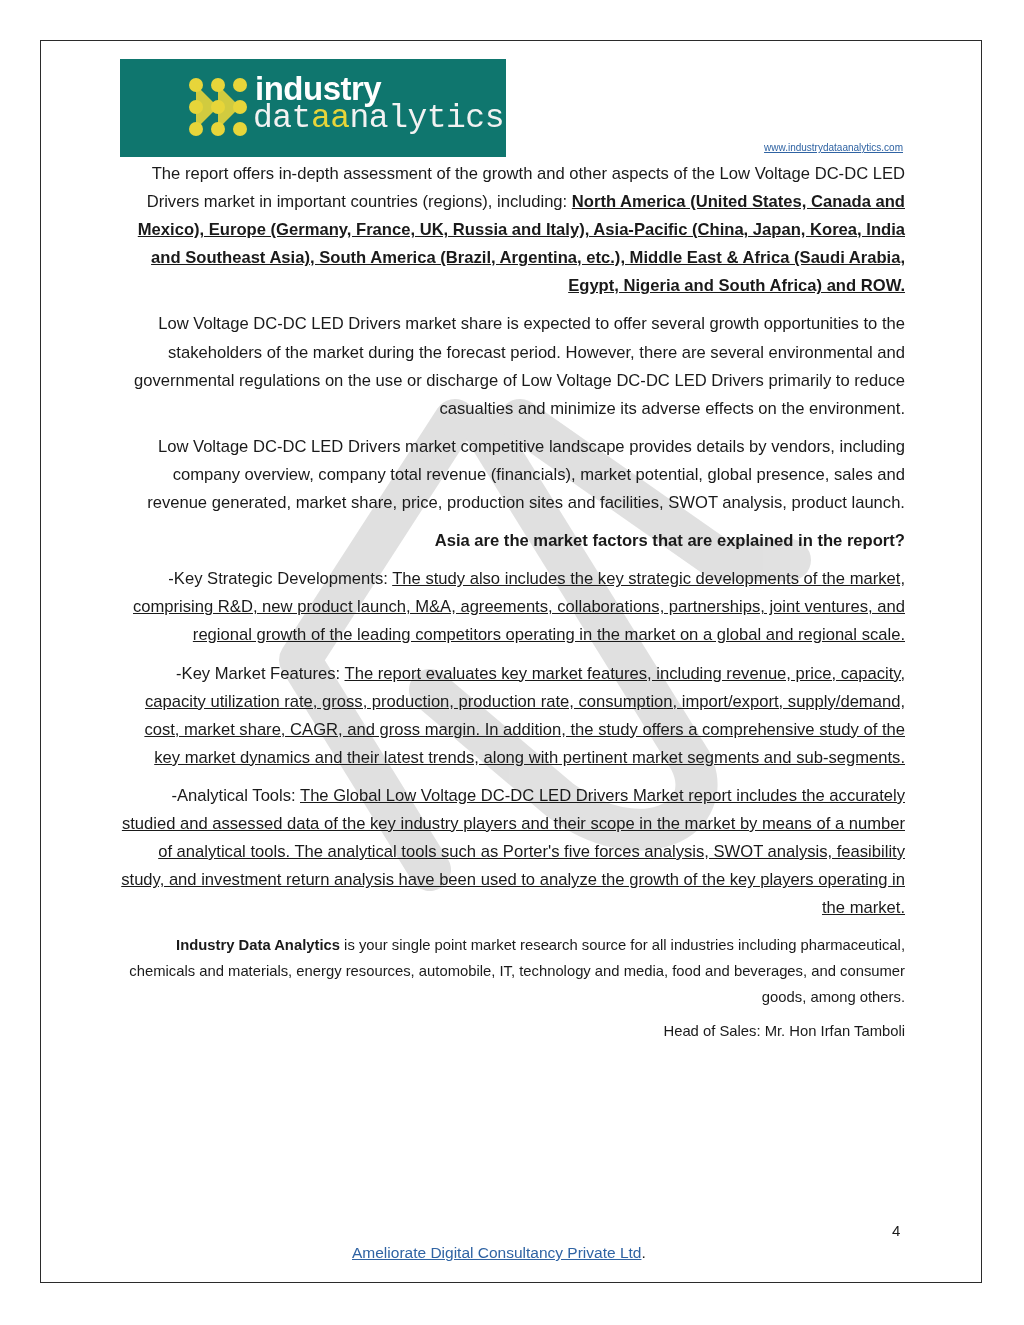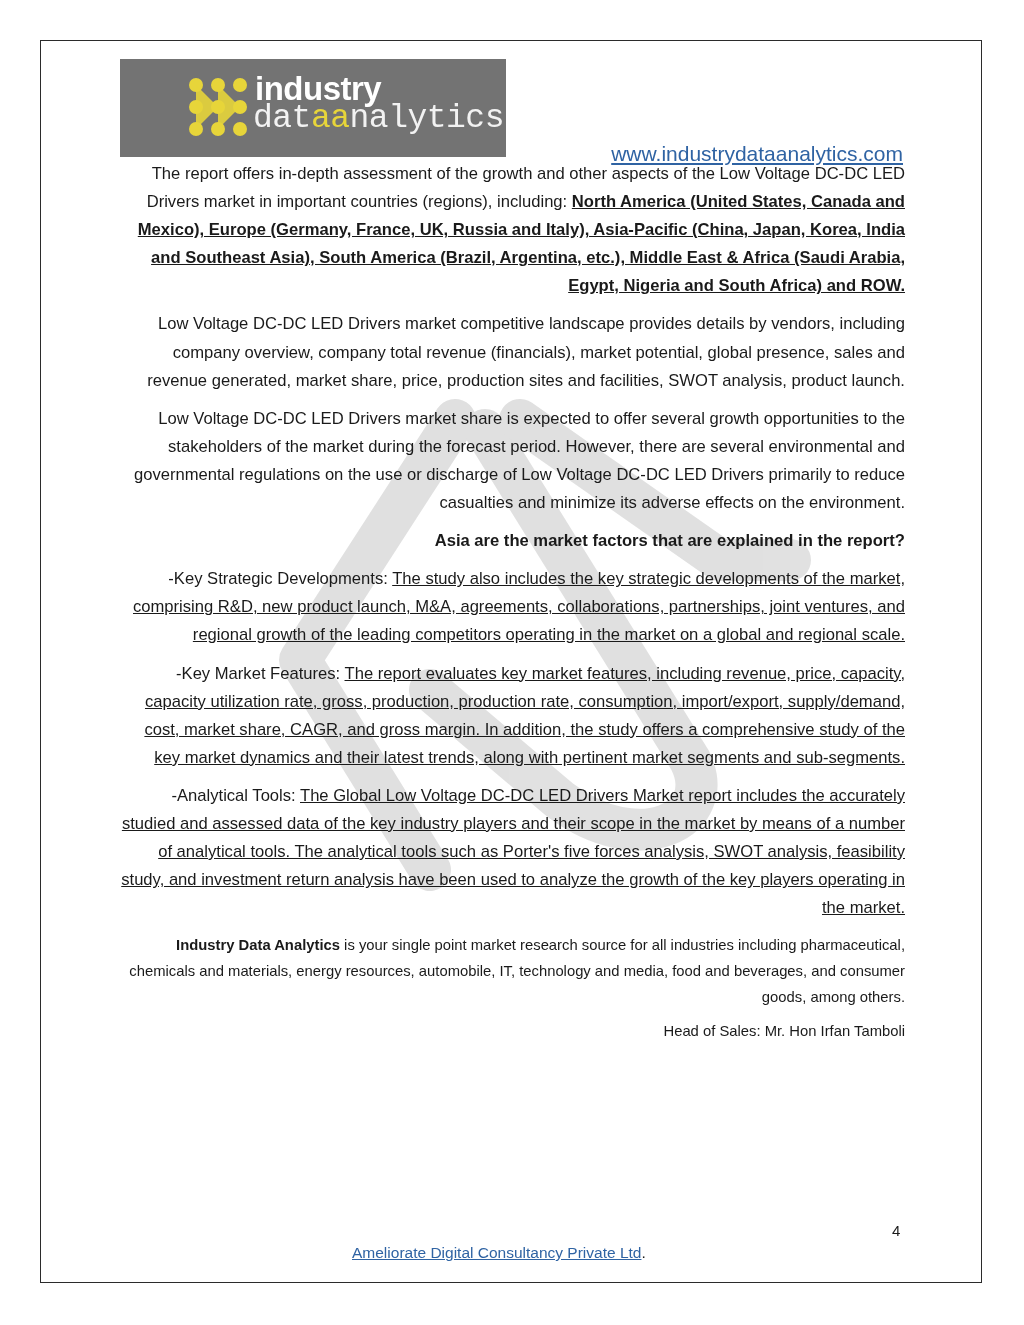--- a/index.html
+++ b/index.html
@@ -1,26 +1,26 @@
 <!DOCTYPE html>
 <html><head>
 <meta charset="utf-8">
 <style>
   html, body { margin: 0; padding: 0; background: #ffffff; }
   body { width: 1024px; height: 1325px; position: relative; overflow: hidden;
          font-family: "Liberation Sans", "DejaVu Sans", sans-serif; color: #1a1a1a; }
   .frame { position: absolute; left: 40px; top: 40px; width: 942px; height: 1243px;
            border: 1.5px solid #2b2b2b; box-sizing: border-box; }
   .watermark { position: absolute; left: 0; top: 0; width: 1024px; height: 1325px; pointer-events: none; z-index: 0; }
-  .logo { position: absolute; left: 120px; top: 59px; width: 386px; height: 98px; background: #737373; z-index: 1; }
+  .logo { position: absolute; left: 120px; top: 59px; width: 386px; height: 98px; background: #0f766e; z-index: 1; }
   .logo svg { position: absolute; left: 68px; top: 18px; }
   .logo .w1 { position: absolute; left: 135px; top: 12px; font-size: 33px; font-weight: bold; color: #ffffff; letter-spacing: -0.5px; line-height: 36px; }
   .logo .w2 { position: absolute; left: 133px; top: 42px; font-size: 33px; color: #f2f2f2; line-height: 36px; font-weight: 300; letter-spacing: -0.5px; font-family: Liberation Mono, monospace; }
   .logo .w2 .aa { color: #e7d53a; }
-  .site-link { position: absolute; right: 121px; top: 142px; font-size: 21px; color: #2f63a3; text-decoration: underline; z-index: 1; }
+  .site-link { position: absolute; right: 121px; top: 142px; font-size: 10px; color: #2f63a3; text-decoration: underline; z-index: 1; }
   .content { position: absolute; left: 121px; top: 160px; width: 784px; z-index: 1; font-size: 16.6px; line-height: 28.1px; }
   .content p { margin: 0 0 10px 0; text-align: right; }
   .b-u { font-weight: bold; text-decoration: underline; }
   .u { text-decoration: underline; }
   .h { font-weight: bold; margin-top: 40px; }
   .small { font-size: 14.8px; line-height: 26px; text-align: justify; }
   .small p { margin: 0 0 8px 0; }
   .mail { color: #2f63a3; font-weight: bold; text-decoration: underline; }
   .pipe { font-weight: bold; }
   .page-num { position: absolute; left: 892px; top: 1222px; font-size: 15px; z-index: 1; }
@@ -57,22 +57,22 @@
     </g>
   </svg>
   <span class="w1">industry</span>
   <span class="w2"><span>dat</span><span class="aa">aa</span><span>nalytics</span></span>
 </div>
 
 <a class="site-link">www.industrydataanalytics.com</a>
 
 <div class="content">
   <p><span>The report offers in-depth assessment of the growth and other aspects of the Low Voltage DC-DC LED Drivers market in important countries (regions), including: </span><span class="b-u">North America (United States, Canada and Mexico), Europe (Germany, France, UK, Russia and Italy), Asia-Pacific (China, Japan, Korea, India and Southeast Asia), South America (Brazil, Argentina, etc.), Middle East &amp; Africa (Saudi Arabia, Egypt, Nigeria and South Africa) and ROW.</span></p>
+  <p>Low Voltage DC-DC LED Drivers market share is expected to offer several growth opportunities to the stakeholders of the market during the forecast period. However, there are several environmental and governmental regulations on the use or discharge of Low Voltage DC-DC LED Drivers primarily to reduce casualties and minimize its adverse effects on the environment.</p>
   <p>Low Voltage DC-DC LED Drivers market competitive landscape provides details by vendors, including company overview, company total revenue (financials), market potential, global presence, sales and revenue generated, market share, price, production sites and facilities, SWOT analysis, product launch.</p>
-  <p>Low Voltage DC-DC LED Drivers market share is expected to offer several growth opportunities to the stakeholders of the market during the forecast period. However, there are several environmental and governmental regulations on the use or discharge of Low Voltage DC-DC LED Drivers primarily to reduce casualties and minimize its adverse effects on the environment.</p>
   <p class="h">Asia are the market factors that are explained in the report?</p>
   <p><span>-Key Strategic Developments: </span><span class="u">The study also includes the key strategic developments of the market, comprising R&amp;D, new product launch, M&amp;A, agreements, collaborations, partnerships, joint ventures, and regional growth of the leading competitors operating in the market on a global and regional scale.</span></p>
   <p><span>-Key Market Features: </span><span class="u">The report evaluates key market features, including revenue, price, capacity, capacity utilization rate, gross, production, production rate, consumption, import/export, supply/demand, cost, market share, CAGR, and gross margin. In addition, the study offers a comprehensive study of the key market dynamics and their latest trends, along with pertinent market segments and sub-segments.</span></p>
   <p><span>-Analytical Tools: </span><span class="u">The Global Low Voltage DC-DC LED Drivers Market report includes the accurately studied and assessed data of the key industry players and their scope in the market by means of a number of analytical tools. The analytical tools such as Porter's five forces analysis, SWOT analysis, feasibility study, and investment return analysis have been used to analyze the growth of the key players operating in the market.</span></p>
   <div class="small">
     <p><span class="h">Industry Data Analytics</span><span> is your single point market research source for all industries including pharmaceutical, chemicals and materials, energy resources, automobile, IT, technology and media, food and beverages, and consumer goods, among others.</span></p>
     <p>Head of Sales: Mr. Hon Irfan Tamboli</p>
   </div>
 </div>
 

